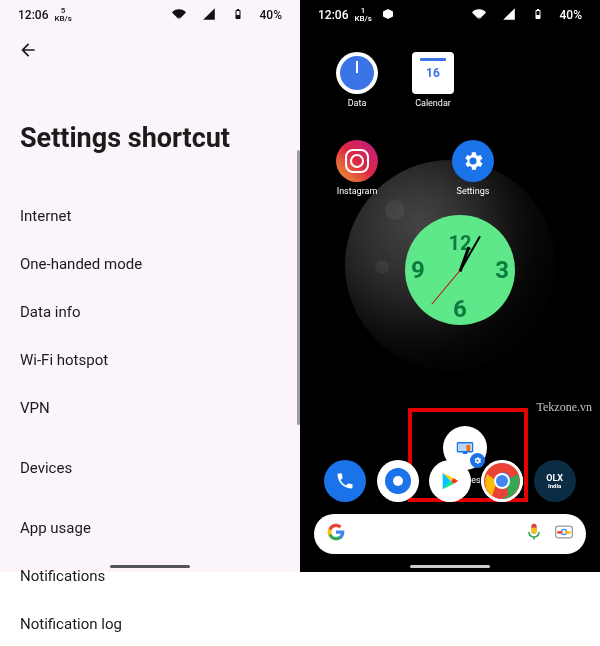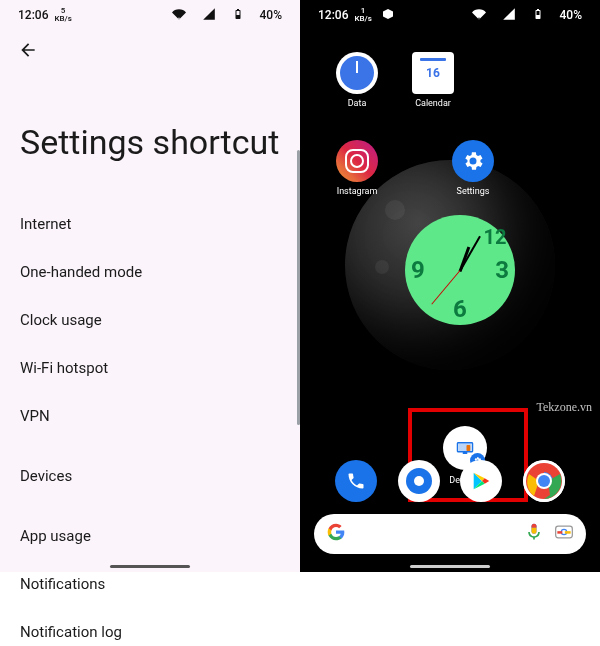--- a/index.html
+++ b/index.html
@@ -28,22 +28,22 @@
 .left .status { color: #111; }
 .right .status { color: #fff; }
 .status-left { display: flex; align-items: center; gap: 6px; }
 .status-right { display: flex; align-items: center; gap: 16px; }
 .kbs { font-size: 8px; line-height: 1; display: flex; flex-direction: column; align-items: center; }
 
 
 .back-row { padding: 10px 18px; }
 .back { width: 20px; height: 20px; display: inline-block; }
 .title {
-  font-size: 34px;
-  font-weight: 400;
+  font-size: 27px;
+  font-weight: 700;
   color: #1b1b1b;
   padding: 48px 20px 38px 20px;
 }
 .list { padding: 0 0 0 20px; }
 .item {
   font-size: 15px;
   color: #1b1b1b;
   padding: 15px 0;
 }
 .spacer { height: 12px; }
@@ -81,21 +81,21 @@
   height: 110px;
   border-radius: 50%;
   background: #5fe88a;
 }
 .clock-widget .num {
   position: absolute;
   font-size: 24px;
   font-weight: 700;
   color: #0d7b3f;
 }
-.n12 { top: 10px; left: 50%; transform: translateX(-50%); font-size: 20px !important; margin-left: 35px; }
+.n12 { top: 16px; left: 50%; transform: translateX(-50%); font-size: 20px !important; }
 .n3 { top: 50%; right: 6px; transform: translateY(-50%); }
 .n6 { bottom: 2px; left: 50%; transform: translateX(-50%); }
 .n9 { top: 50%; left: 6px; transform: translateY(-50%); }
 .hand {
   position: absolute;
   top: 50%;
   left: 50%;
   transform-origin: left center;
   background: #000;
   height: 3px;
@@ -297,21 +297,21 @@
           <path fill="#1b1b1b" d="M20 11H7.83l5.59-5.59L12 4l-8 8 8 8 1.41-1.41L7.83 13H20z"></path>
         </svg>
     </span>
   </div>
 
   <div class="title">Settings shortcut</div>
 
   <div class="list">
     <div class="item">Internet</div>
     <div class="item">One-handed mode</div>
-    <div class="item">Clock usage</div>
+    <div class="item">Data info</div>
     <div class="item">Wi-Fi hotspot</div>
     <div class="item">VPN</div>
     <div class="spacer"></div>
     <div class="item">Devices</div>
     <div class="spacer"></div>
     <div class="item">App usage</div>
     <div class="item">Notifications</div>
     <div class="item">Notification log</div>
   </div>
 
@@ -435,20 +435,24 @@
       <svg viewBox="0 0 42 42">
           <circle cx="21" cy="21" r="21" fill="#fff"></circle>
           <circle cx="21" cy="21" r="18" fill="#ea4335"></circle>
           <path fill="#4285f4" d="M21 12a9 9 0 0 1 9 9H21z"></path>
           <path fill="#fbbc05" d="M6 14l10 7-5 15A18 18 0 0 1 6 14z"></path>
           <path fill="#34a853" d="M21 39a18 18 0 0 0 16-25l-12 7 2 14z"></path>
           <circle cx="21" cy="21" r="8" fill="#fff"></circle>
           <circle cx="21" cy="21" r="6" fill="#4285f4"></circle>
         </svg>
     </div>
+    <div class="dock-icon olx-icon">
+      <span>OLX</span>
+      <span style="font-size:6px">India</span>
+    </div>
   </div>
 
   <div class="search-pill">
     <span class="g-logo">
       <svg viewBox="0 0 24 24">
           <path fill="#4285F4" d="M22 12.2c0-.7-.1-1.4-.2-2H12v3.9h5.6c-.2 1.3-1 2.4-2 3.1v2.6h3.3c1.9-1.8 3.1-4.4 3.1-7.6z"></path>
           <path fill="#34A853" d="M12 22c2.7 0 5-1 6.6-2.6L15.3 17c-.9.6-2 1-3.3 1-2.6 0-4.7-1.7-5.5-4H3.1v2.6C4.8 19.8 8.1 22 12 22z"></path>
           <path fill="#FBBC05" d="M6.5 13.9c-.2-.6-.3-1.2-.3-1.9s.1-1.3.3-1.9V7.5H3.1C2.4 8.9 2 10.4 2 12s.4 3.1 1.1 4.5l3.4-2.6z"></path>
           <path fill="#EA4335" d="M12 6.1c1.5 0 2.8.5 3.8 1.5l2.9-2.9C16.9 3.1 14.7 2 12 2 8.1 2 4.8 4.2 3.1 7.5l3.4 2.6C7.3 7.8 9.4 6.1 12 6.1z"></path>
         </svg>

